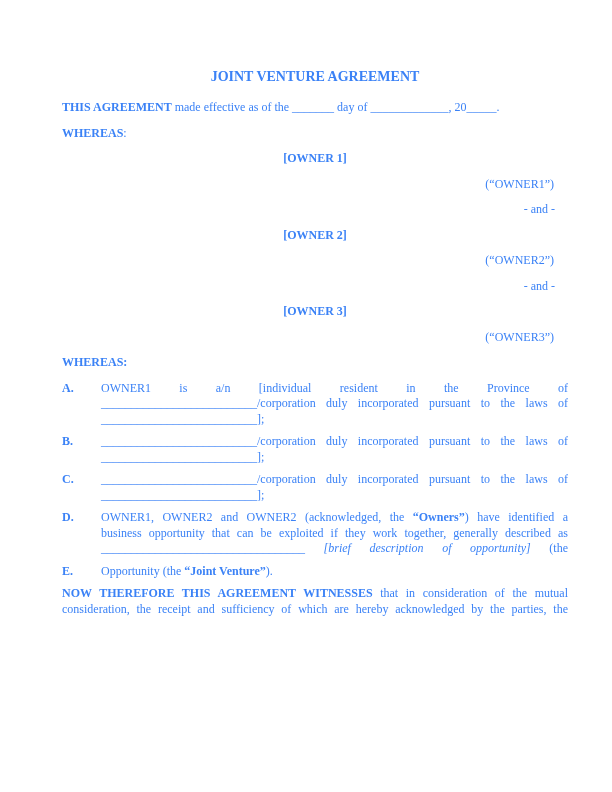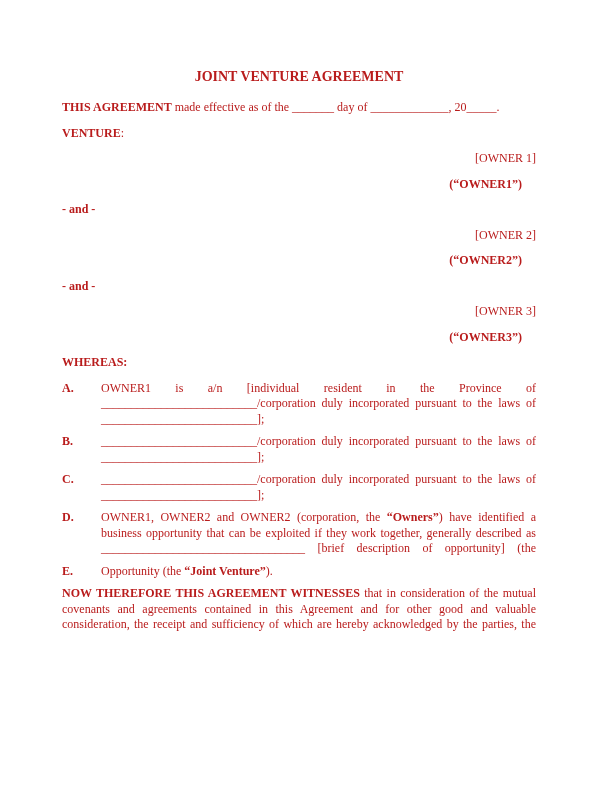--- a/index.html
+++ b/index.html
@@ -1,57 +1,57 @@
 <!DOCTYPE html>
 <html><head>
 <meta charset="utf-8">
 <style>
   html, body { margin: 0; padding: 0; background: #ffffff; }
   .page {
     position: relative;
     width: 612px;
     height: 792px;
     box-sizing: border-box;
-    padding: 68px 76px 0 62px;
+    padding: 68px 44px 0 62px;
     background: #ffffff;
-    color: #b91c1c;
+    color: #3b82f6;
     font-family: "Liberation Serif", "DejaVu Serif", serif;
     font-size: 12px;
     line-height: 15.5px;
     overflow: hidden;
   }
   .b { font-weight: bold; margin-top: 48px; }
-  .i { }
+  .i { font-style: italic; }
   .title {
     font-size: 14px;
     line-height: 17px;
     font-weight: bold;
     text-align: center;
     margin: 0 0 15px 0;
   }
   .para { margin: 0 0 10px 0; }
-  .party-name { text-align: right; font-weight: normal; margin: 0 0 10px 0; }
-  .party-alias { text-align: right; padding-right: 14px; font-weight: bold; margin: 0 0 10px 0; }
-  .separator { text-align: left; padding-right: 13px; font-weight: bold; margin: 0 0 10px 0; }
+  .party-name { text-align: center; font-weight: bold; margin: 0 0 10px 0; }
+  .party-alias { text-align: right; padding-right: 14px; font-weight: normal; margin: 0 0 10px 0; }
+  .separator { text-align: right; padding-right: 13px; font-weight: normal; margin: 0 0 10px 0; }
   .clause { position: relative; padding-left: 39px; margin: 0 0 7px 0; }
   .clabel { position: absolute; left: 0; top: 0; font-weight: bold; }
   .closing { margin: 0; }
   .line { display: block; }
   .line.just { text-align: justify; text-align-last: justify; }
 </style>
 </head>
 <body>
 
 <div class="page">
 
   <div class="title">JOINT VENTURE AGREEMENT</div>
 
   <p class="para"><span class="b">THIS AGREEMENT</span><span> made effective as of the </span><span>_______</span><span> day of </span><span>_____________</span><span>, 20</span><span>_____</span><span>.</span></p>
 
-  <p class="para"><span class="b">VENTURE</span><span>:</span></p>
+  <p class="para"><span class="b">WHEREAS</span><span>:</span></p>
 
   <div class="party-name">[OWNER 1]</div>
   <div class="party-alias">(“OWNER1”)</div>
 
   <div class="separator">- and -</div>
 
   <div class="party-name">[OWNER 2]</div>
   <div class="party-alias">(“OWNER2”)</div>
 
   <div class="separator">- and -</div>
@@ -82,32 +82,31 @@
     <span class="clabel">C.</span>
     <div class="ctext">
         <div class="line just"><span>__________________________/corporation duly incorporated pursuant to the laws of</span></div>
         <div class="line"><span>__________________________];</span></div>
       </div>
   </div>
 
   <div class="clause">
     <span class="clabel">D.</span>
     <div class="ctext">
-        <div class="line just"><span>OWNER1, OWNER2 and OWNER2 (corporation, the </span><span class="b">“Owners”</span><span>) have identified a</span></div>
+        <div class="line just"><span>OWNER1, OWNER2 and OWNER2 (acknowledged, the </span><span class="b">“Owners”</span><span>) have identified a</span></div>
         <div class="line just"><span>business opportunity that can be exploited if they work together, generally described as</span></div>
         <div class="line just"><span>__________________________________ </span><span class="i">[brief description of opportunity]</span><span> (the</span></div>
       </div>
   </div>
 
   <div class="clause">
     <span class="clabel">E.</span>
     <div class="ctext">
         <div class="line"><span>Opportunity (the </span><span class="b">“Joint Venture”</span><span>).</span></div>
       </div>
   </div>
 
   <div class="closing">
       <div class="line just"><span class="b">NOW THEREFORE THIS AGREEMENT WITNESSES</span><span> that in consideration of the mutual</span></div>
-      <div class="line just"><span>covenants and agreements contained in this Agreement and for other good and valuable</span></div>
       <div class="line just"><span>consideration, the receipt and sufficiency of which are hereby acknowledged by the parties, the</span></div>
     </div>
 
 </div>
 
 </body></html>

